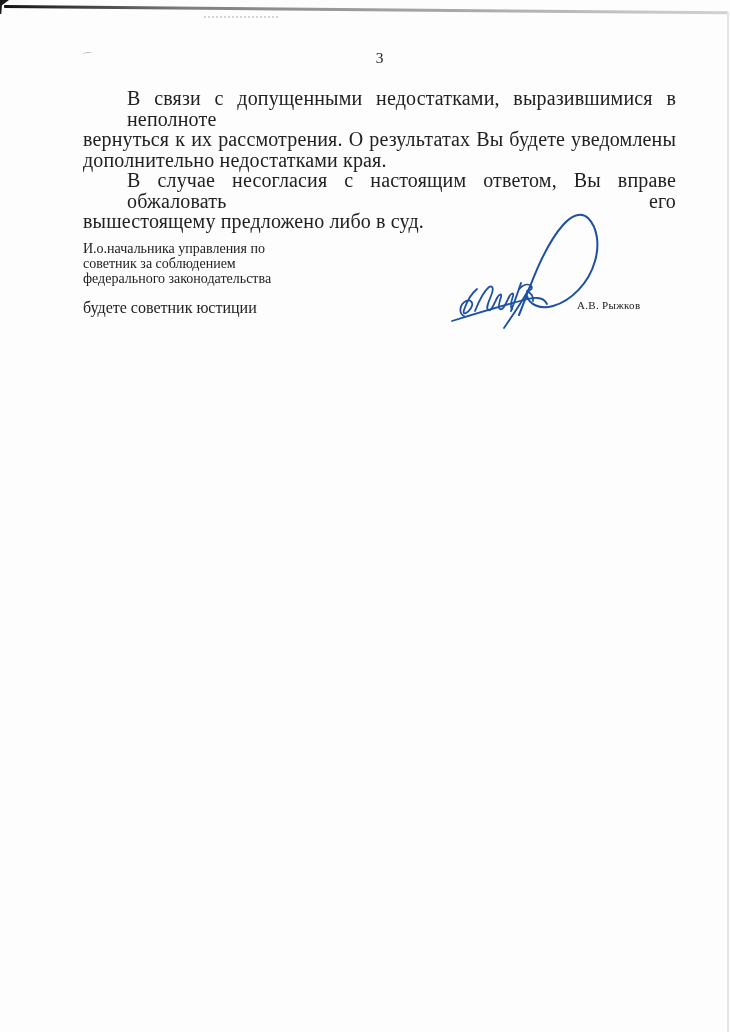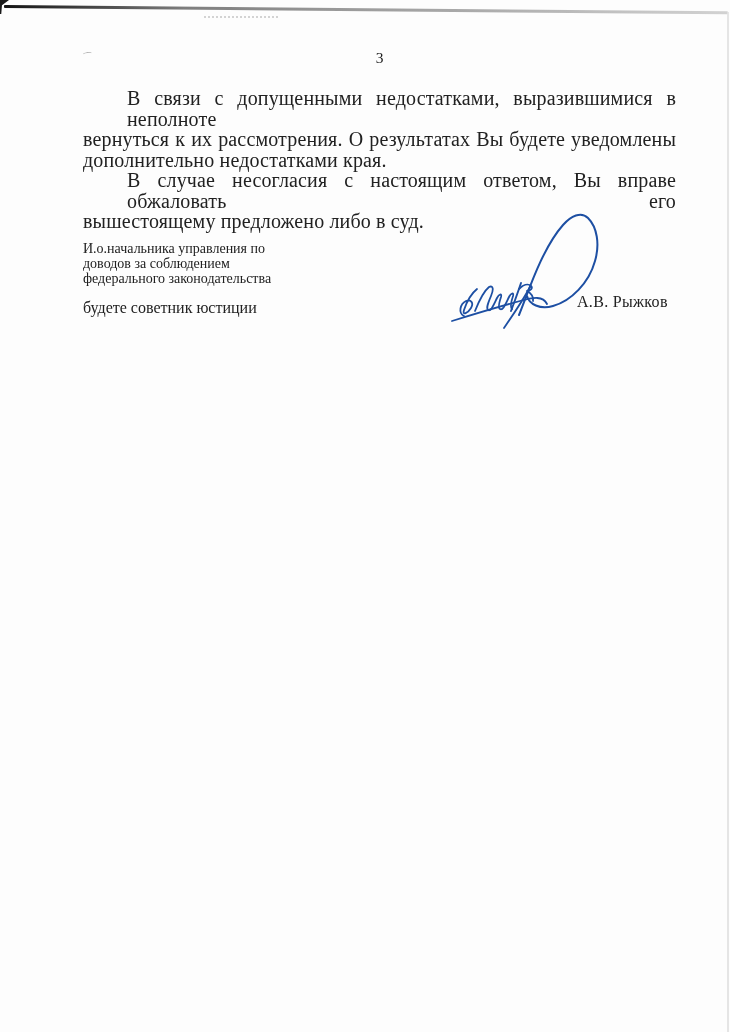--- a/index.html
+++ b/index.html
@@ -84,22 +84,22 @@
     font-size: 14px;
     line-height: 15px;
   }
   .sig-rank {
     position: absolute;
     left: 83px; top: 299px;
     font-size: 16px;
   }
   .signatory-name {
     position: absolute;
-    left: 577px; top: 293px;
-    font-size: 16px;
+    left: 577px; top: 299px;
+    font-size: 11px;
     letter-spacing: 0.3px;
     white-space: nowrap;
   }
   .signature-svg {
     position: absolute;
     left: 440px; top: 213px;
   }
 </style>
 </head>
 <body>
@@ -121,21 +121,21 @@
       <div class="text-line">дополнительно недостатками края.</div>
     </div>
     <div>
       <div class="text-line full indent">В случае несогласия с настоящим ответом, Вы вправе обжаловать его</div>
       <div class="text-line">вышестоящему предложено либо в суд.</div>
     </div>
   </div>
 
   <div class="sig-titles">
     <div class="text-line">И.о.начальника управления по</div>
-    <div class="text-line">доводов за соблюдением</div>
+    <div class="text-line">советник за соблюдением</div>
     <div class="text-line">федерального законодательства</div>
   </div>
 
   <div class="sig-rank">будете советник юстиции</div>
 
   <svg class="signature-svg" width="200" height="135" viewBox="440 215 200 135">
     <g fill="none" stroke="#1d4fa3" stroke-linecap="round" stroke-linejoin="round">
 
       <path stroke-width="2" d="M 519 317 C 527 298 541 252 563 227 C 571 218 581 213 588 220 C 597 229 600 246 595 263 C 589 285 571 303 553 308 C 540 312 529 306 527 298"></path>
 

